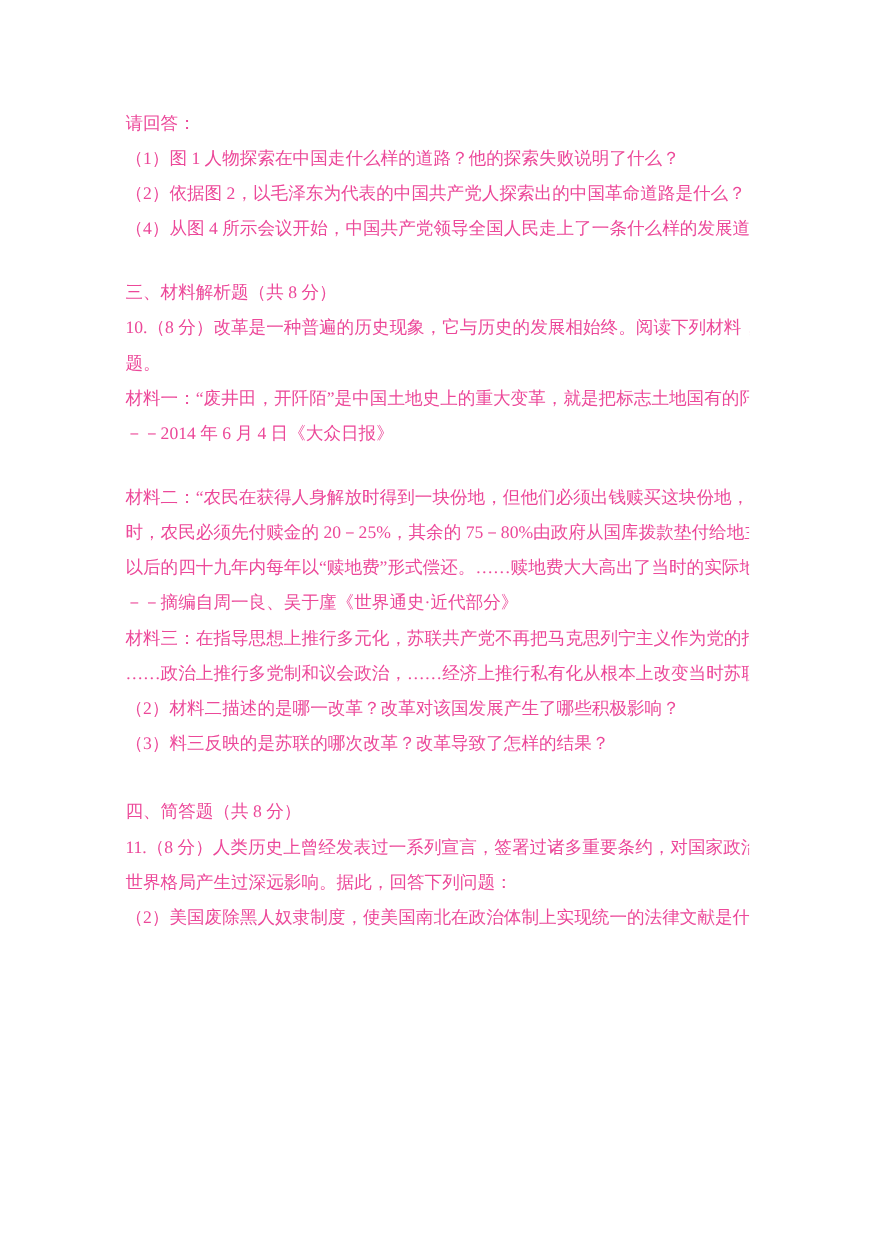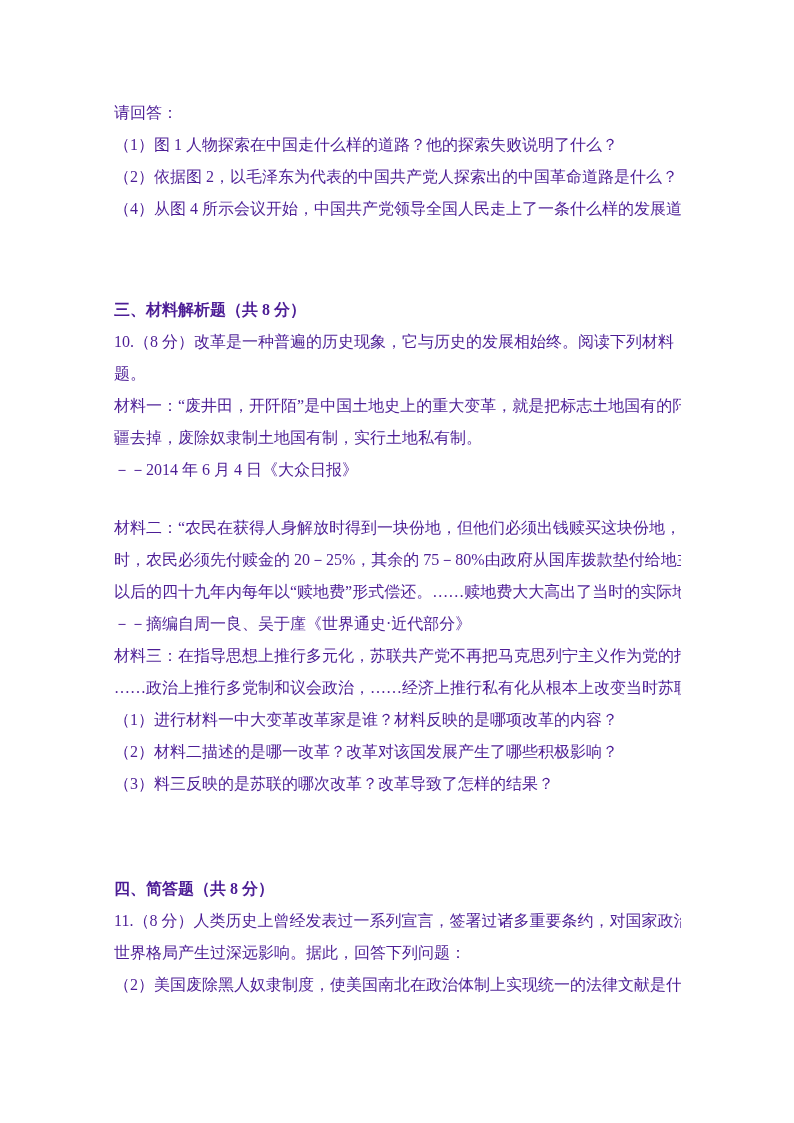--- a/index.html
+++ b/index.html
@@ -5,41 +5,40 @@
   html, body {
     margin: 0;
     padding: 0;
     background: #ffffff;
   }
   .page {
     position: relative;
     width: 794px;
     height: 1123px;
     background: #ffffff;
-    color: #4c1d95;
+    color: #ec4899;
     font-family: "Liberation Serif", "DejaVu Serif", serif;
     overflow: hidden;
   }
   .content {
     position: absolute;
     left: 114px;
     top: 97px;
     width: 567px;
   }
   .tline {
     height: 32px;
     line-height: 32px;
     font-size: 16px;
     white-space: nowrap;
     overflow: hidden;
     text-align: left;
   }
   .tline.bold {
-    font-weight: bold;
-    margin-top: 43px;
+    font-weight: normal;
   }
   .tline.right {
   }
   .spacer {
     width: 100%;
   }
 </style>
 </head>
 <body>
 
@@ -47,30 +46,28 @@
   <div class="content" id="doc-content">
       <div class="tline">请回答：</div>
       <div class="tline">（1）图 1 人物探索在中国走什么样的道路？他的探索失败说明了什么？</div>
       <div class="tline">（2）依据图 2，以毛泽东为代表的中国共产党人探索出的中国革命道路是什么？</div>
       <div class="tline">（4）从图 4 所示会议开始，中国共产党领导全国人民走上了一条什么样的发展道路？</div>
       <div class="spacer" style="height: 26px;"></div>
       <div class="tline bold">三、材料解析题（共 8 分）</div>
       <div class="tline">10.（8 分）改革是一种普遍的历史现象，它与历史的发展相始终。阅读下列材料，回答问</div>
       <div class="tline">题。</div>
       <div class="tline">材料一：“废井田，开阡陌”是中国土地史上的重大变革，就是把标志土地国有的阡陌封</div>
-      <div class="tline">疆去掉，废除奴隶制土地国有制，实行土地私有制。</div>
       <div class="tline right">－－2014 年 6 月 4 日《大众日报》</div>
       <div class="spacer" style="height: 26px;"></div>
       <div class="tline">材料二：“农民在获得人身解放时得到一块份地，但他们必须出钱赎买这块份地，在赎地</div>
       <div class="tline">时，农民必须先付赎金的 20－25%，其余的 75－80%由政府从国库拨款垫付给地主，农民在</div>
       <div class="tline">以后的四十九年内每年以“赎地费”形式偿还。……赎地费大大高出了当时的实际地价。”</div>
       <div class="tline right">－－摘编自周一良、吴于廑《世界通史·近代部分》</div>
       <div class="tline">材料三：在指导思想上推行多元化，苏联共产党不再把马克思列宁主义作为党的指导，</div>
       <div class="tline">……政治上推行多党制和议会政治，……经济上推行私有化从根本上改变当时苏联的社会</div>
-      <div class="tline">（1）进行材料一中大变革改革家是谁？材料反映的是哪项改革的内容？</div>
       <div class="tline">（2）材料二描述的是哪一改革？改革对该国发展产生了哪些积极影响？</div>
       <div class="tline">（3）料三反映的是苏联的哪次改革？改革导致了怎样的结果？</div>
       <div class="spacer" style="height: 30px;"></div>
       <div class="tline bold">四、简答题（共 8 分）</div>
       <div class="tline">11.（8 分）人类历史上曾经发表过一系列宣言，签署过诸多重要条约，对国家政治生活和</div>
       <div class="tline">世界格局产生过深远影响。据此，回答下列问题：</div>
       <div class="tline">（2）美国废除黑人奴隶制度，使美国南北在政治体制上实现统一的法律文献是什么？</div>
     </div>
 </div>
 

